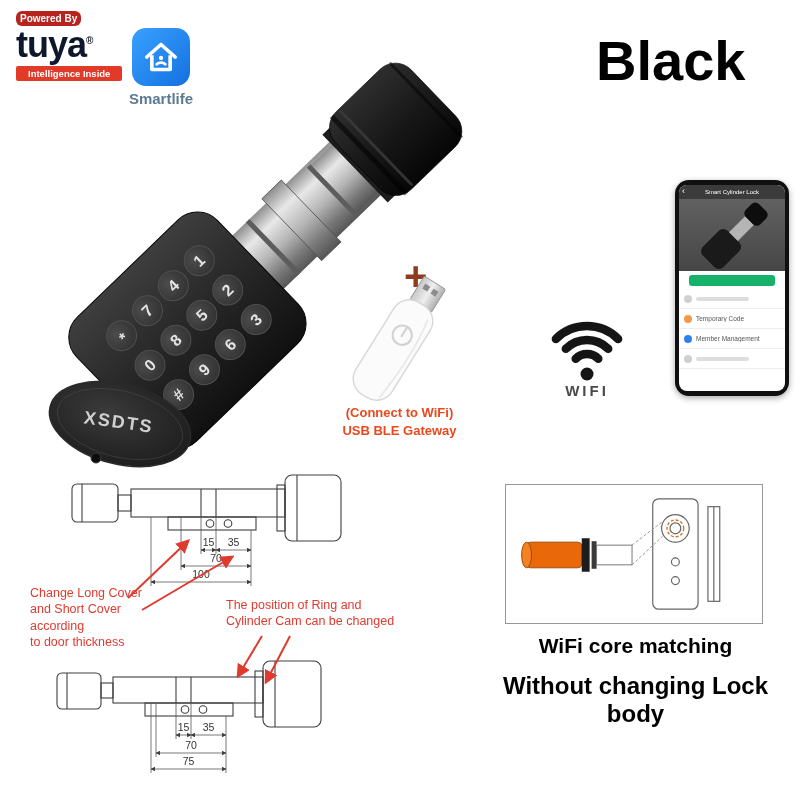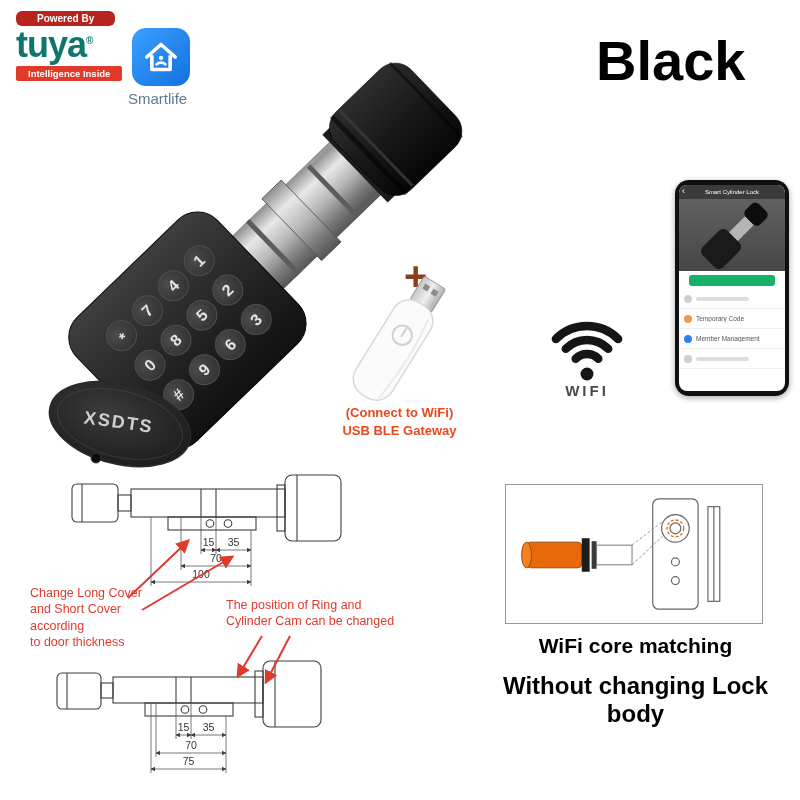--- a/index.html
+++ b/index.html
@@ -3,26 +3,26 @@
 <meta charset="utf-8">
 <style>
   html,body{margin:0;padding:0;background:#fff;}
   .page{position:relative;width:800px;height:800px;background:#ffffff;overflow:hidden;
         font-family:"Liberation Sans",sans-serif;}
   svg{pointer-events:none;}
 
   
   .logo-area{position:absolute;left:16px;top:8px;width:105px;}
   .powered-badge{display:inline-block;background:#b7231d;color:#fff;font-size:10px;font-weight:bold;
-                 padding:2px 21px;border-radius:6px;}
-  .tuya-word{color:#0f766e;font-weight:bold;font-size:36px;line-height:1.0;letter-spacing:-1px;margin-top:1px;}
+                 padding:2px 4px;border-radius:6px;}
+  .tuya-word{color:#0f172a;font-weight:bold;font-size:36px;line-height:1.0;letter-spacing:-1px;margin-top:1px;}
   .tuya-word sup{font-size:10px;vertical-align:super;}
   .tuya-band{display:inline-block;background:#e23a28;color:#fff;font-size:9.5px;font-weight:bold;
              padding:2px 12px;border-radius:2px;margin-top:2px;white-space:nowrap;}
-  .smartlife{position:absolute;left:128px;top:28px;width:66px;text-align:left;}
+  .smartlife{position:absolute;left:128px;top:28px;width:66px;text-align:center;font-weight:bold;}
   .sl-icon{width:58px;height:58px;border-radius:14px;margin:0 auto;
            background:linear-gradient(135deg,#38a1ff,#1470e0);display:flex;align-items:center;justify-content:center;}
   .sl-label{margin-top:4px;color:#5c7b92;font-size:15px;}
 
   
   .title-black{position:absolute;left:596px;top:28px;font-size:56px;font-weight:bold;color:#000;}
 
   
   .lock-svg{position:absolute;left:0;top:0;width:500px;height:500px;}
   .plus{position:absolute;left:404px;top:254px;font-size:40px;font-weight:bold;color:#8d3c1e;}

